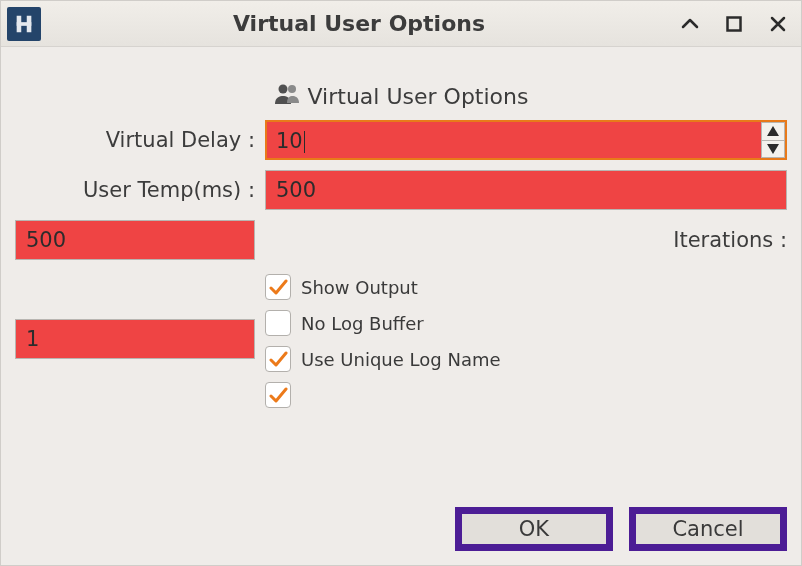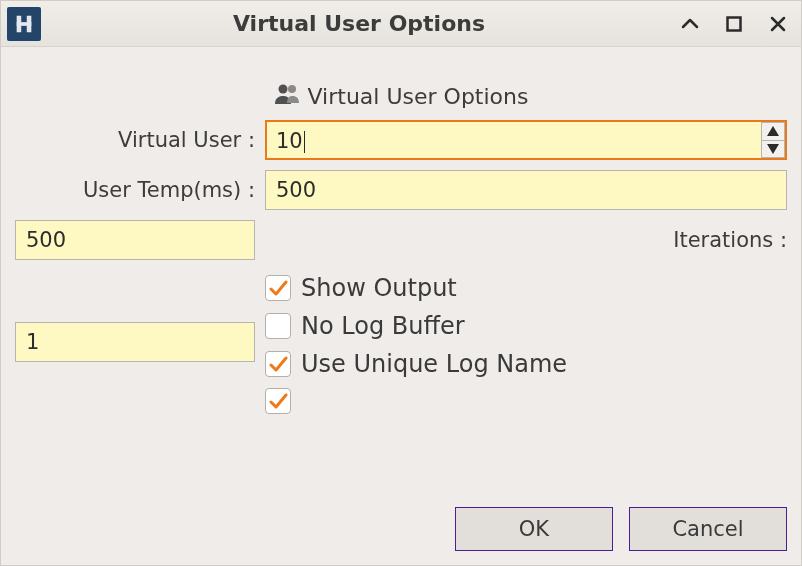--- a/index.html
+++ b/index.html
@@ -93,21 +93,21 @@
     font-size: 21px;
     color: #3c3c3c;
     white-space: nowrap;
   }
   .input-wrap {
     position: relative;
   }
   .text-input {
     width: 100%;
     height: 40px;
-    background: #fef9c3;
+    background: #ef4444;
     border: 1px solid #b8b5b1;
     font-size: 21px;
     padding: 4px 10px;
     font-family: inherit;
     color: #2c2c2c;
     outline: none;
   }
   .text-input.focused {
     border: 2px solid #e87a1a;
     padding: 3px 40px 3px 9px;
@@ -149,21 +149,21 @@
     grid-column: 2;
     display: flex;
     flex-direction: column;
     gap: 10px;
     padding-top: 4px;
   }
   .check-row {
     display: flex;
     align-items: center;
     gap: 10px;
-    font-size: 24px;
+    font-size: 18px;
   }
   .checkbox {
     width: 26px;
     height: 26px;
     background: #ffffff;
     border: 1px solid #b3b0ac;
     border-radius: 4px;
     display: flex;
     align-items: center;
     justify-content: center;
@@ -176,21 +176,21 @@
     margin-top: auto;
     display: flex;
     justify-content: flex-end;
     gap: 16px;
     padding-top: 14px;
   }
   .btn {
     min-width: 158px;
     height: 44px;
     background: #e2dfda;
-    border: 1px solid #4c1d95;
+    border: 7px solid #4c1d95;
     font-size: 21px;
     color: #3a3a3a;
     display: flex;
     align-items: center;
     justify-content: center;
     font-family: inherit;
   }
   .caret {
     display:inline-block;
     width:1px; height:22px;
@@ -241,21 +241,21 @@
           <path d="M1 21 C1 14 6 13 9 13 C12 13 17 14 17 21 Z" fill="#505050"></path>
           <circle cx="18" cy="6" r="4" fill="#8a8a8a"></circle>
           <path d="M13 20 C13 14 16 13 18.5 13 C21 13 25 14 25 20 Z" fill="#8a8a8a"></path>
         </svg>
       </span>
       <span>Virtual User Options</span>
     </div>
 
     <div class="form">
 
-      <div class="form-label">Virtual User :</div>
+      <div class="form-label">Virtual Delay :</div>
       <div class="input-wrap">
         <div class="text-input focused" style="line-height:32px;">
           <span>10</span><span class="caret"></span>
         </div>
         <div class="spin-buttons">
           <div class="spin-btn">
               <div class="tri-up"></div>
             </div>
           <div class="spin-btn">
               <div class="tri-down"></div>

